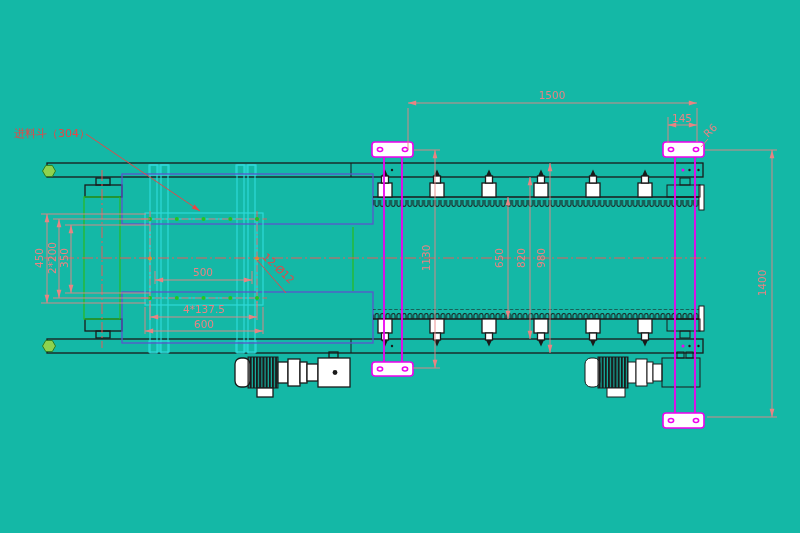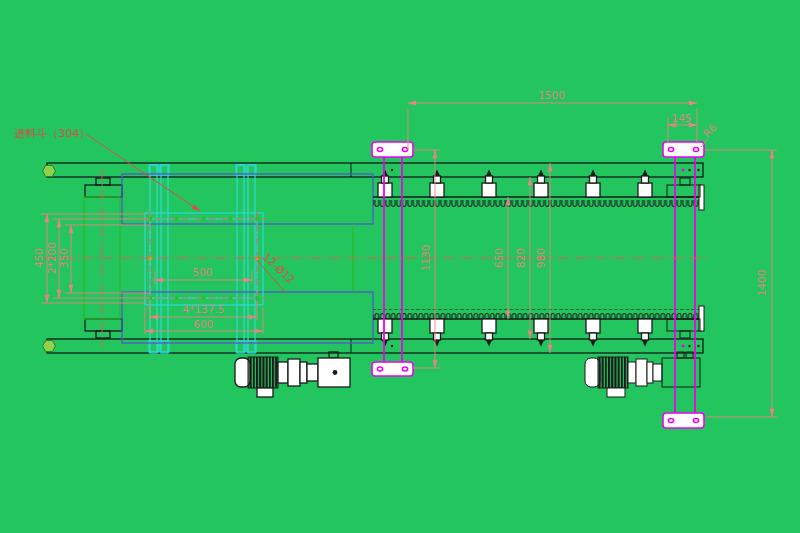--- a/index.html
+++ b/index.html
@@ -1,16 +1,16 @@
 <!DOCTYPE html>
 <html><head>
 <meta charset="utf-8">
 <style>
   html,body{margin:0;padding:0;background:#fff}
-  #stage{position:relative;width:800px;height:533px;background:#22c55e;overflow:hidden}
+  #stage{position:relative;width:800px;height:533px;background:#14b8a6;overflow:hidden}
   svg{position:absolute;left:0;top:0}
   .k  {stroke:#1a1a1a;stroke-width:1.3;fill:none}
   .kf {stroke:#1a1a1a;stroke-width:1.3;fill:#fff}
   .k2 {stroke:#1a1a1a;stroke-width:1;fill:none}
   .k2f{stroke:#1a1a1a;stroke-width:1;fill:#fff}
   .kd {fill:#1a1a1a;stroke:none}
   .mg {stroke:#ee00ee;stroke-width:1.8;fill:none}
   .mgf{stroke:#ee00ee;stroke-width:1.6;fill:#fff}
   .pu {stroke:#5a55cc;stroke-width:1.3;fill:none}
   .cy {stroke:#2dd9d9;stroke-width:1.2;fill:none}

